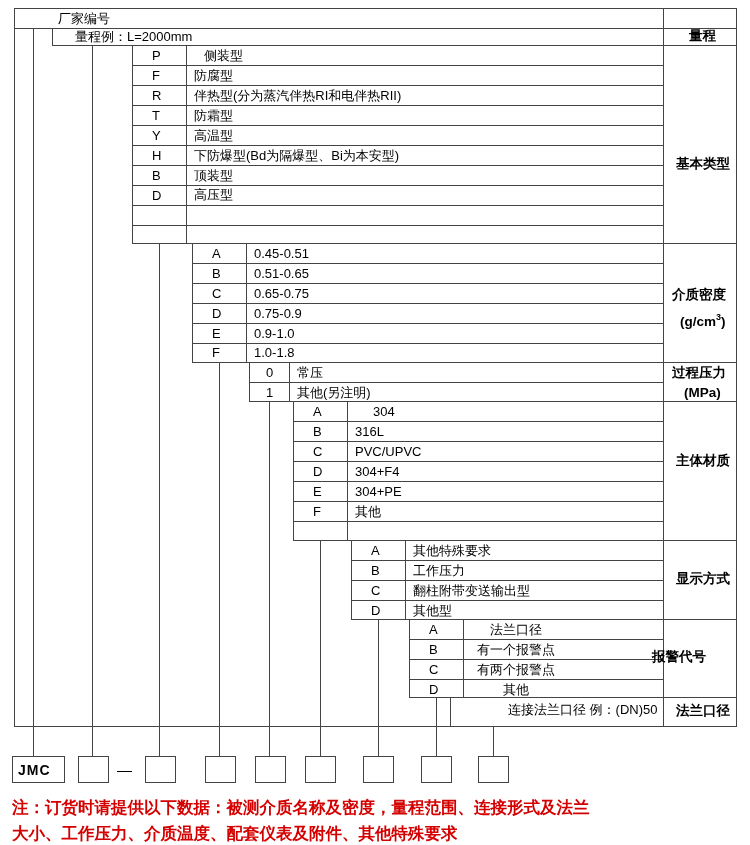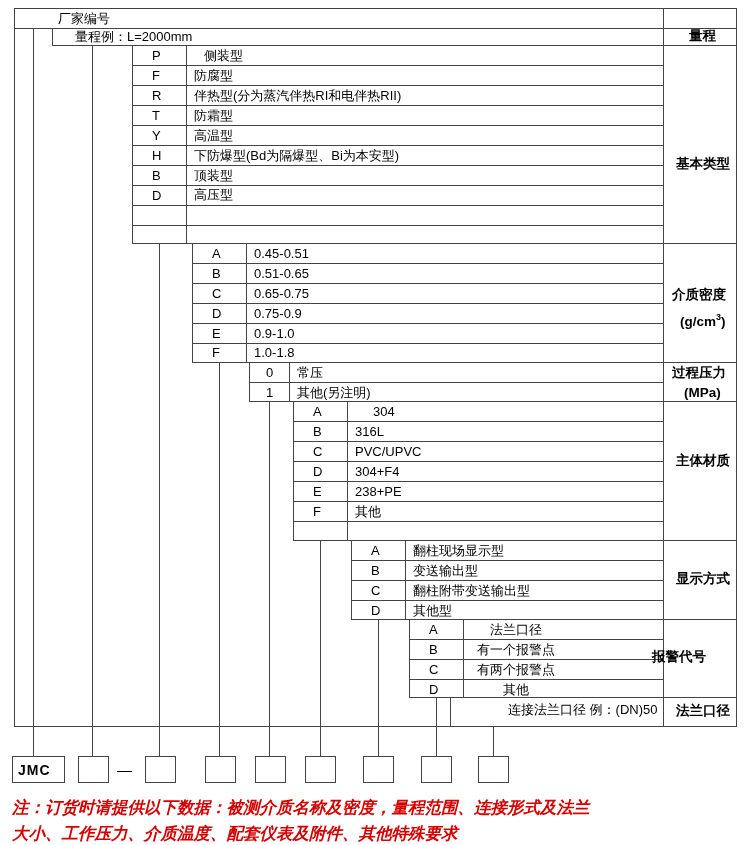--- a/index.html
+++ b/index.html
@@ -17,21 +17,20 @@
   .code{font-size:13px;}
   .desc{font-size:13px;}
   .cat{font-weight:bold;font-size:13.5px;}
   .note{
     position:absolute;
     color:#d40000;
     font-weight:bold;
     font-size:16.5px;
     line-height:1.55;
     white-space:nowrap;
-    font-style:italic;
   }
   .jmc{
     position:absolute;
     font-size:14px;
     font-weight:bold;
     letter-spacing:1px;
   }
   .sup{font-size:9px;vertical-align:super;}
 </style>
 </head>
@@ -169,29 +168,29 @@
 
 <div class="lbl code" style="left:313px;top:405px;">A</div>
 <div class="lbl desc" style="left:373px;top:405px;">304</div>
 <div class="lbl code" style="left:313px;top:425px;">B</div>
 <div class="lbl desc" style="left:355px;top:425px;">316L</div>
 <div class="lbl code" style="left:313px;top:445px;">C</div>
 <div class="lbl desc" style="left:355px;top:445px;">PVC/UPVC</div>
 <div class="lbl code" style="left:313px;top:465px;">D</div>
 <div class="lbl desc" style="left:355px;top:465px;">304+F4</div>
 <div class="lbl code" style="left:313px;top:485px;">E</div>
-<div class="lbl desc" style="left:355px;top:485px;">238+PE</div>
+<div class="lbl desc" style="left:355px;top:485px;">304+PE</div>
 <div class="lbl code" style="left:313px;top:505px;">F</div>
 <div class="lbl desc" style="left:355px;top:505px;">其他</div>
 <div class="lbl cat" style="left:676px;top:454px;">主体材质</div>
 
 <div class="lbl code" style="left:371px;top:544px;">A</div>
-<div class="lbl desc" style="left:413px;top:544px;">翻柱现场显示型</div>
+<div class="lbl desc" style="left:413px;top:544px;">其他特殊要求</div>
 <div class="lbl code" style="left:371px;top:564px;">B</div>
-<div class="lbl desc" style="left:413px;top:564px;">变送输出型</div>
+<div class="lbl desc" style="left:413px;top:564px;">工作压力</div>
 <div class="lbl code" style="left:371px;top:584px;">C</div>
 <div class="lbl desc" style="left:413px;top:584px;">翻柱附带变送输出型</div>
 <div class="lbl code" style="left:371px;top:604px;">D</div>
 <div class="lbl desc" style="left:413px;top:604px;">其他型</div>
 <div class="lbl cat" style="left:676px;top:572px;">显示方式</div>
 
 <div class="lbl code" style="left:429px;top:623px;">A</div>
 <div class="lbl desc" style="left:490px;top:623px;">法兰口径</div>
 <div class="lbl code" style="left:429px;top:643px;">B</div>
 <div class="lbl desc" style="left:477px;top:643px;">有一个报警点</div>

